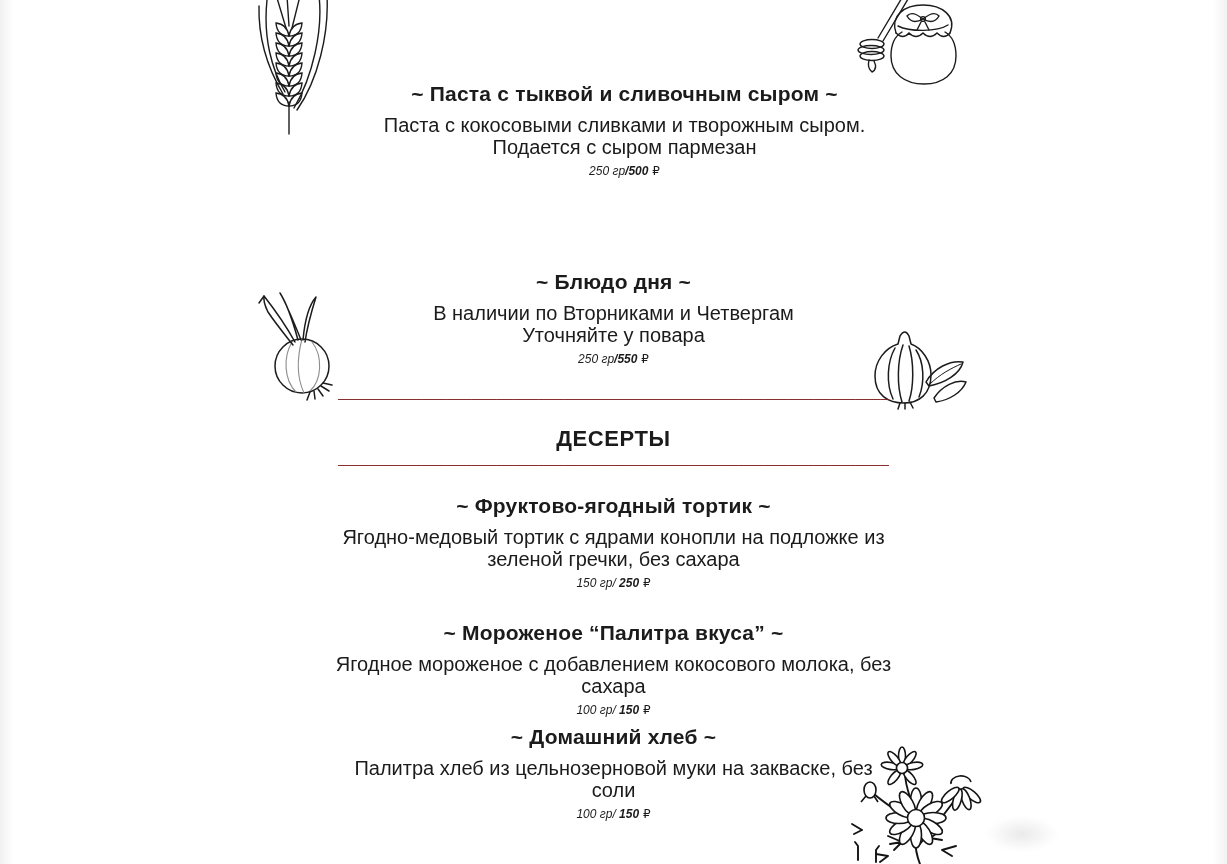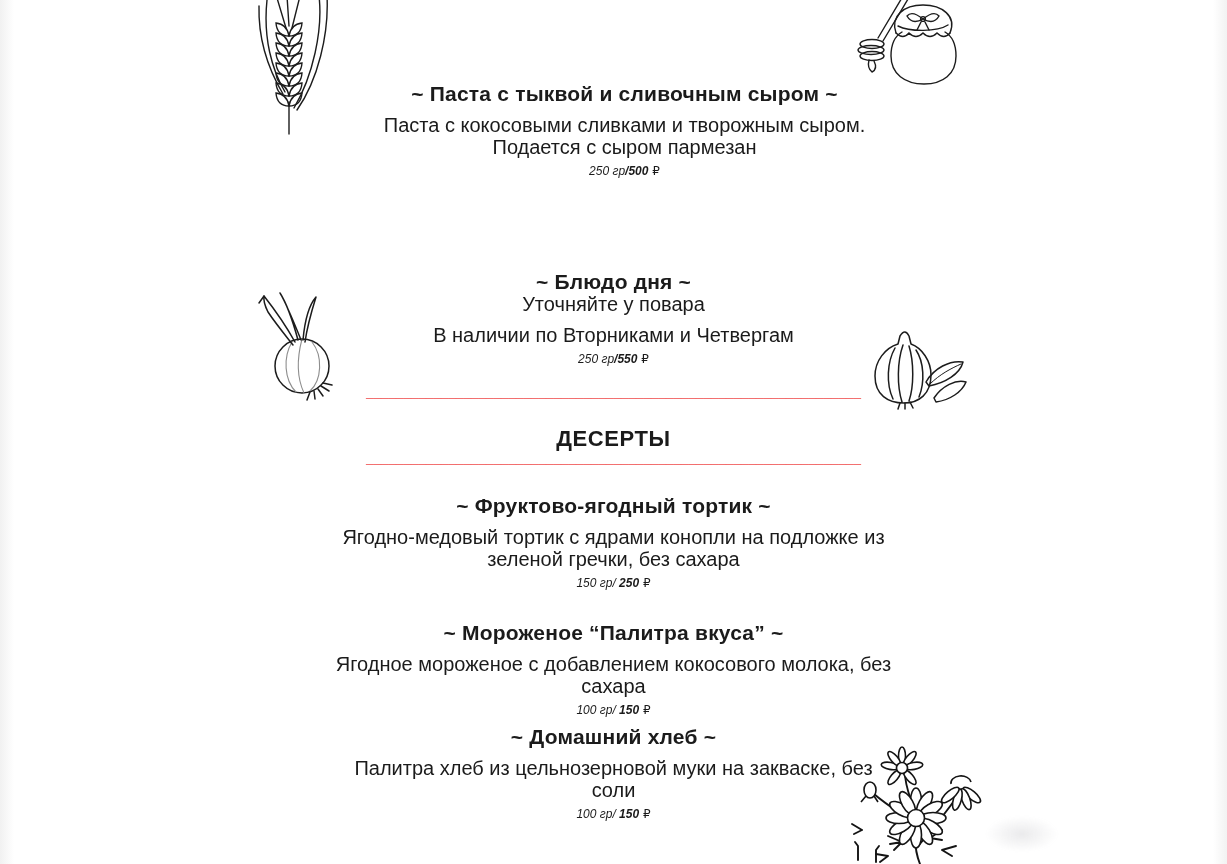--- a/index.html
+++ b/index.html
@@ -14,21 +14,21 @@
 
   .block{position:absolute;left:0;width:100%;text-align:center;}
   .item-title{font-size:21px;font-weight:bold;line-height:23px;letter-spacing:.2px;}
   .desc{font-size:20px;line-height:22px;max-width:560px;margin:9px auto 0;}
   .desc.narrow{max-width:515px;}
   .desc.wide{max-width:580px;}
   .price{font-size:12px;font-style:italic;line-height:22px;margin-top:2px;}
   .price .b{font-weight:bold;}
   .price .cur{font-style:normal;font-family:"DejaVu Sans", sans-serif;}
 
-  .divider{font-size:15px;line-height:20px;color:#ef4444;white-space:nowrap;font-family:Liberation Serif, serif;}
+  .divider{font-size:15px;line-height:20px;color:#7f1d1d;white-space:nowrap;}
   .section-header{font-size:22px;font-weight:bold;letter-spacing:.6px;}
 
   .decor{position:absolute;}
   .watermark{
     position:absolute;left:986px;top:816px;width:72px;height:36px;
     background:radial-gradient(closest-side,rgba(125,125,135,.16),rgba(125,125,135,0));
     filter:blur(1.5px);
   }
   svg .ink{stroke:#1c1c1c;fill:none;stroke-width:1.4;stroke-linecap:round;}
   svg .ink2{stroke:#1c1c1c;fill:none;stroke-width:1.5;stroke-linecap:round;stroke-linejoin:round;}
@@ -163,22 +163,22 @@
 <div class="watermark"></div>
 
 <div class="block" style="top:82px;margin-left:11px;">
   <div class="item-title">~ Паста с тыквой и сливочным сыром ~</div>
   <div class="desc narrow">Паста с кокосовыми сливками и творожным сыром. Подается с сыром пармезан</div>
   <div class="price"><span>250 гр</span><span class="b">/500</span><span class="cur"> ₽</span></div>
 </div>
 
 <div class="block" style="top:222px;margin-top:48px;">
   <div class="item-title">~ Блюдо дня ~</div>
+  <div class="desc">В наличии по Вторниками и Четвергам</div>
   <div class="desc" style="margin-top:0;">Уточняйте у повара</div>
-  <div class="desc">В наличии по Вторниками и Четвергам</div>
   <div class="price"><span>250 гр</span><span class="b">/550</span><span class="cur"> ₽</span></div>
 </div>
 
 <div class="block divider" style="top:382px;">__________________________________________________________________</div>
 <div class="block section-header" style="top:426px;">ДЕСЕРТЫ</div>
 <div class="block divider" style="top:448px;">__________________________________________________________________</div>
 
 <div class="block" style="top:494px;">
   <div class="item-title">~ Фруктово-ягодный тортик ~</div>
   <div class="desc wide">Ягодно-медовый тортик с ядрами конопли на подложке из зеленой гречки, без сахара</div>

